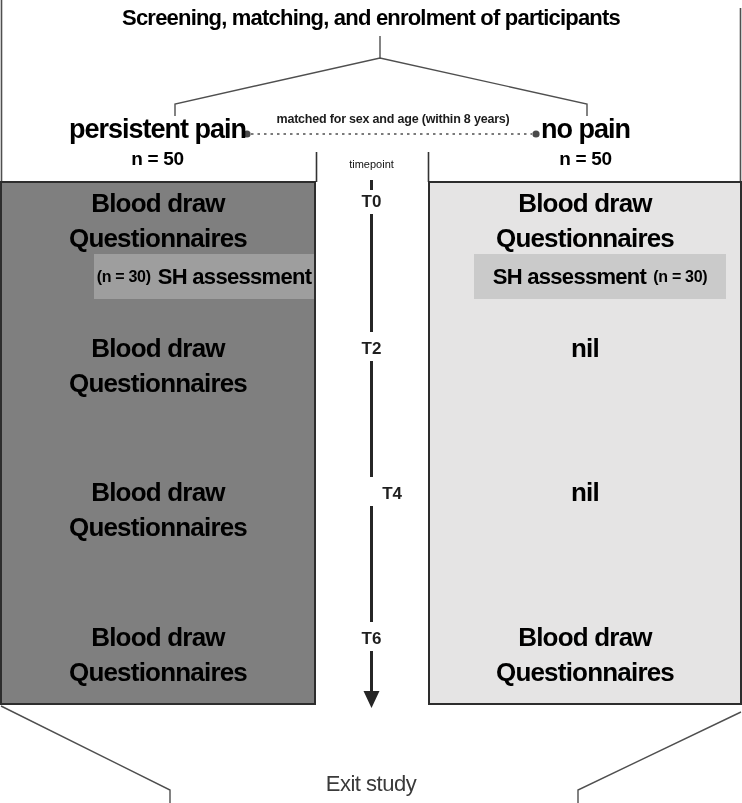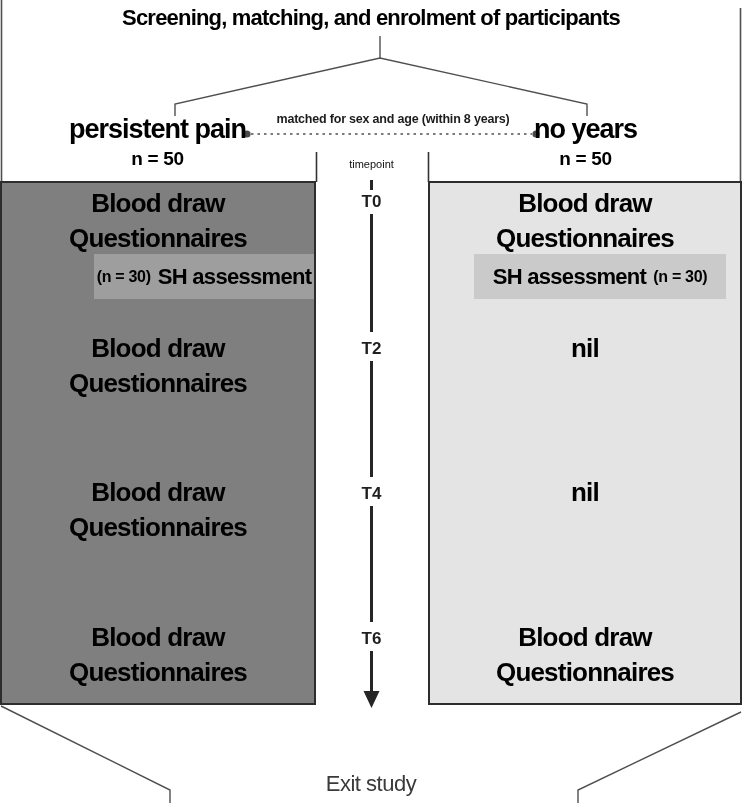--- a/index.html
+++ b/index.html
@@ -11,21 +11,21 @@
   .fig-title{left:0;top:5px;width:742px;font-size:22px;font-weight:700;letter-spacing:-0.8px;}
   .arm-label{font-size:27px;font-weight:700;letter-spacing:-1px;}
   .arm-n{font-size:19px;font-weight:600;letter-spacing:-0.3px;}
   .arm-left-label{left:50px;top:114px;width:215px;}
   .arm-left-n{left:50px;top:148px;width:215px;}
   .arm-right-label{left:503px;top:114px;width:165px;}
   .arm-right-n{left:503px;top:148px;width:165px;}
   .match-note{left:262px;top:112px;width:262px;font-size:12.5px;font-weight:700;letter-spacing:-0.2px;color:#1c1c1c;}
   .timepoint-label{left:311px;top:158px;width:121px;font-size:11px;font-weight:500;color:#111;}
   .tl-point{left:341px;width:61px;font-size:17px;font-weight:700;color:#1f1f1f;}
-  .tl-t0{top:192px;} .tl-t2{top:339px;} .tl-t4{top:484px;} .tl-t6{top:629px;}
+  .tl-t0{top:192px;} .tl-t2{top:339px;} .tl-t4{top:484px;text-align:right;} .tl-t6{top:629px;}
   .box{position:absolute;top:181px;height:524px;box-sizing:border-box;border:2px solid var(--box_border,#2d2d2d);z-index:2;}
   .box-left{left:0;width:316px;background:var(--dark_box,#7f7f7f);}
   .box-right{left:428px;width:314px;background:var(--light_box,#e5e4e4);}
   .row{position:absolute;left:0;width:100%;text-align:center;font-size:26px;font-weight:700;line-height:35px;letter-spacing:-0.8px;color:#000;}
   .row-t0{top:3px;} .row-t2{top:148px;} .row-t4{top:292px;} .row-t6{top:437px;}
   .band{position:absolute;height:45px;display:flex;align-items:center;justify-content:center;gap:7px;z-index:1;margin-left:44px;}
   .band-left{top:71px;left:48px;right:0;background:var(--dark_box_band,#9e9e9e);}
   .band-right{top:71px;left:0;width:252px;background:var(--light_box_band,#cacaca);}
   .band .n{font-size:16px;font-weight:700;letter-spacing:-0.3px;}
   .band .lbl{font-size:22px;font-weight:700;letter-spacing:-0.7px;}
@@ -73,21 +73,21 @@
     </g>
   </svg>
 
   <div class="abs center fig-title">Screening, matching, and enrolment of participants</div>
 
   <div class="abs center arm-label arm-left-label">persistent pain</div>
   <div class="abs center arm-n arm-left-n">n = 50</div>
 
   <div class="abs center match-note">matched for sex and age (within 8 years)</div>
 
-  <div class="abs center arm-label arm-right-label">no years</div>
+  <div class="abs center arm-label arm-right-label">no pain</div>
   <div class="abs center arm-n arm-right-n">n = 50</div>
 
   <div class="abs center timepoint-label">timepoint</div>
   <div class="abs center tl-point tl-t0">T0</div>
   <div class="abs center tl-point tl-t2">T2</div>
   <div class="abs center tl-point tl-t4">T4</div>
   <div class="abs center tl-point tl-t6">T6</div>
 
   <div class="box box-left">
     <div class="band band-left">

